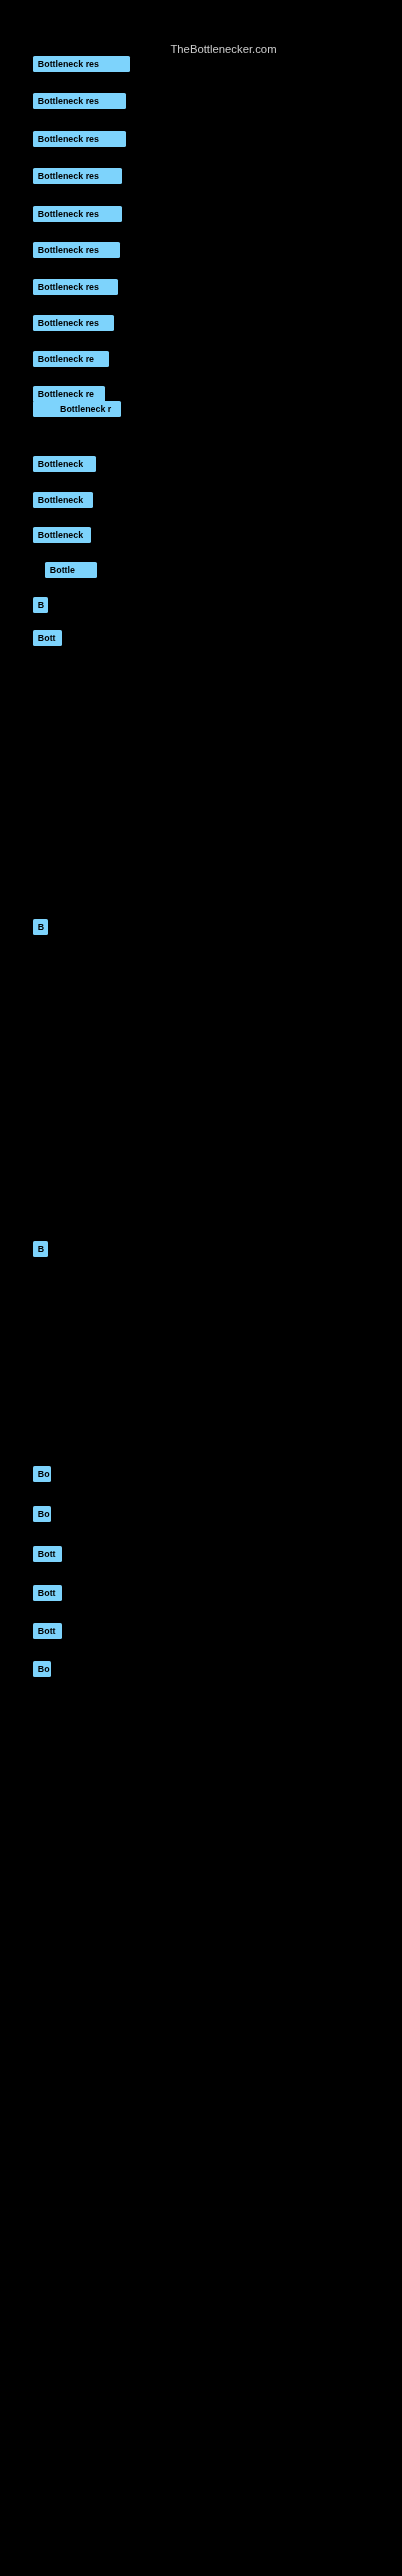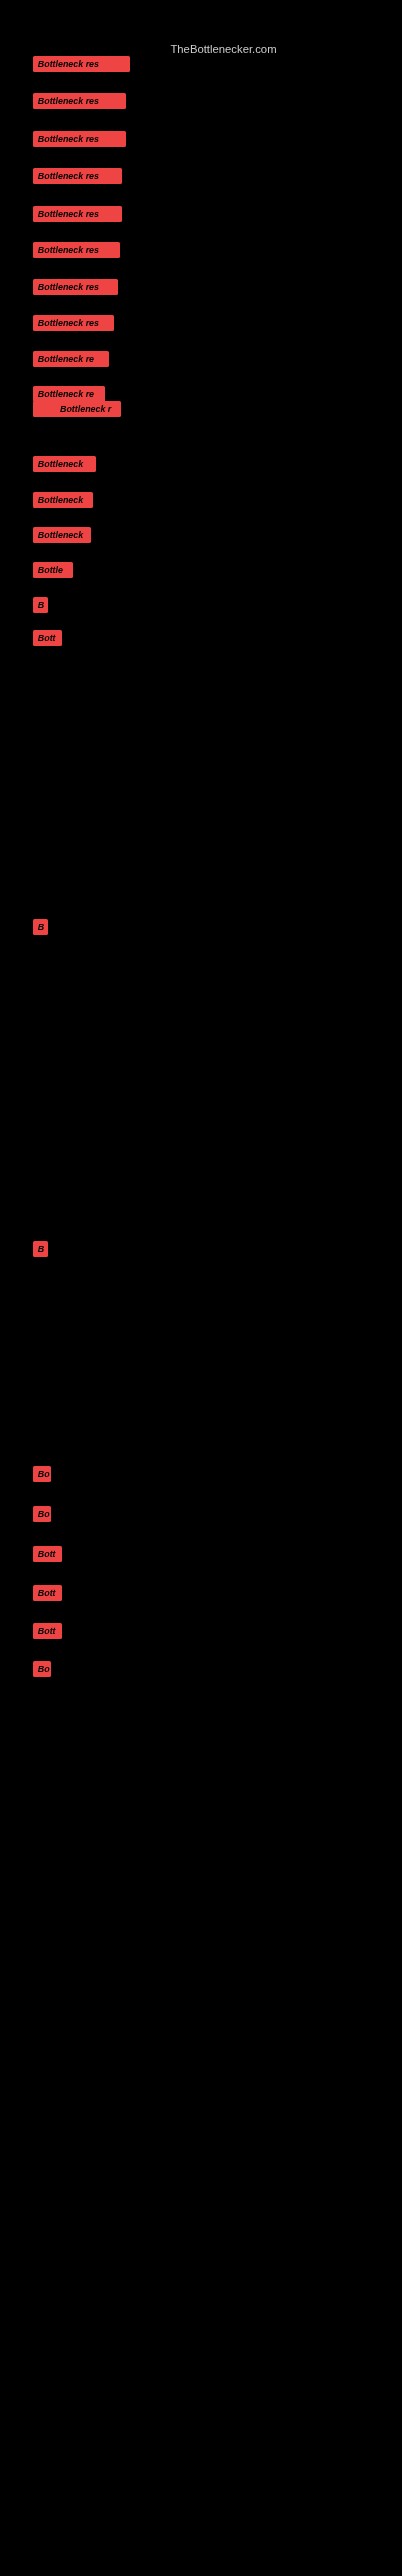--- a/index.html
+++ b/index.html
@@ -19,31 +19,30 @@
       font-size: 11.3px;
       text-align: center;
       padding: 6.4px 0;
       position: absolute;
       top: 3.2px;
       left: 0;
       right: 0;
     }
     .btn-item {
       position: absolute;
-      background-color: #ef4444;
+      background-color: #7dd3fc;
       color: #000000;
       font-size: 8.9px;
       font-weight: bold;
       padding: 3.2px 4.8px;
       border-radius: 1.6px;
       white-space: nowrap;
       overflow: hidden;
       cursor: pointer;
       display: inline-block;
-      font-style: italic;
     }
   </style>
 </head>
 <body>
 
 <div class="site-title">TheBottlenecker.com</div>
 
 <div id="buttons-container">
     <div class="btn-item" style="top: 22.5px; left: 0px; width: 97px; position: absolute;">Bottleneck res</div>
     <div class="btn-item" style="top: 60px; left: 0px; width: 93px; position: absolute;">Bottleneck res</div>
@@ -52,21 +51,21 @@
     <div class="btn-item" style="top: 173px; left: 0px; width: 89px; position: absolute;">Bottleneck res</div>
     <div class="btn-item" style="top: 209px; left: 0px; width: 87px; position: absolute;">Bottleneck res</div>
     <div class="btn-item" style="top: 246px; left: 0px; width: 85px; position: absolute;">Bottleneck res</div>
     <div class="btn-item" style="top: 282px; left: 0px; width: 81px; position: absolute;">Bottleneck res</div>
     <div class="btn-item" style="top: 318px; left: 0px; width: 76px; position: absolute;">Bottleneck re</div>
     <div class="btn-item" style="top: 353px; left: 0px; width: 72px; position: absolute;">Bottleneck re</div>
     <div class="btn-item" style="top: 368px; left: 0px; width: 88px; position: absolute; padding-left: 27px;">Bottleneck r</div>
     <div class="btn-item" style="top: 423px; left: 0px; width: 63px; position: absolute;">Bottleneck</div>
     <div class="btn-item" style="top: 459px; left: 0px; width: 60px; position: absolute;">Bottleneck</div>
     <div class="btn-item" style="top: 494px; left: 0px; width: 58px; position: absolute;">Bottleneck</div>
-    <div class="btn-item" style="top: 529px; left: 0px; width: 40px; position: absolute;">Bottle</div>
+    <div class="btn-item" style="top: 529px; left: 12px; width: 52px; position: absolute;">Bottle</div>
     <div class="btn-item" style="top: 564px; left: 0px; width: 14.5px; position: absolute;">B</div>
     <div class="btn-item" style="top: 597px; left: 0px; width: 29px; position: absolute;">Bott</div>
     <div class="btn-item" style="top: 886px; left: 0px; width: 14.5px; position: absolute;">B</div>
     <div class="btn-item" style="top: 1208px; left: 0px; width: 14.5px; position: absolute;">B</div>
     <div class="btn-item" style="top: 1433px; left: 0px; width: 17.7px; position: absolute;">Bo</div>
     <div class="btn-item" style="top: 1473px; left: 0px; width: 17.7px; position: absolute;">Bo</div>
     <div class="btn-item" style="top: 1513px; left: 0px; width: 29px; position: absolute;">Bott</div>
     <div class="btn-item" style="top: 1552px; left: 0px; width: 29px; position: absolute;">Bott</div>
     <div class="btn-item" style="top: 1590px; left: 0px; width: 29px; position: absolute;">Bott</div>
     <div class="btn-item" style="top: 1628px; left: 0px; width: 17.7px; position: absolute;">Bo</div>

